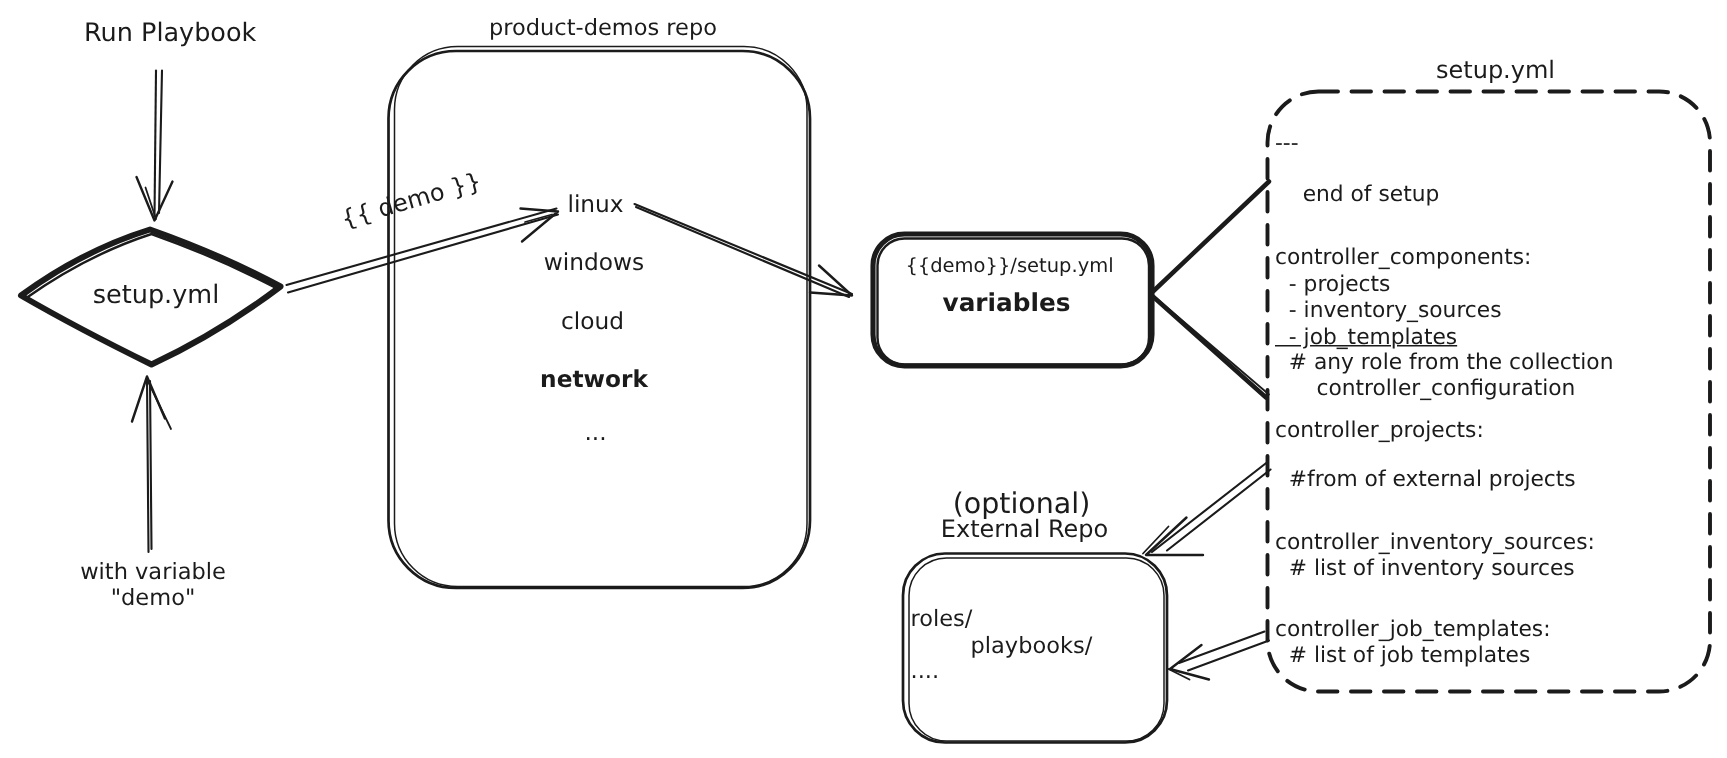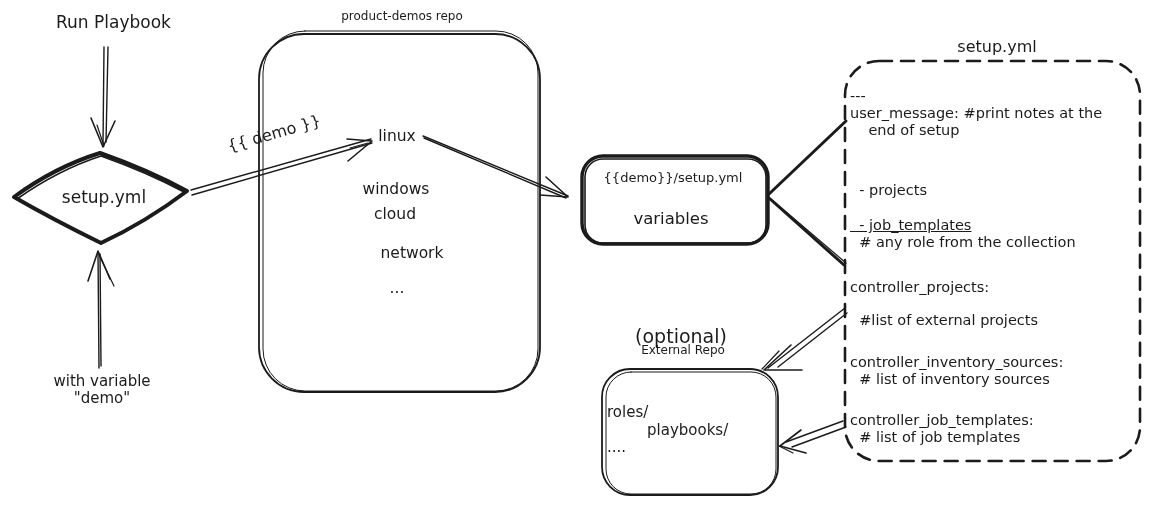--- a/index.html
+++ b/index.html
@@ -87,48 +87,50 @@
     </g>
   </svg>
 
   <div class="txt" style="left:56px;top:13px;font-size:17px;">Run Playbook</div>
 
   <div class="txt ctr" style="left:104px;top:188px;font-size:17px;">setup.yml</div>
 
   <div class="txt ctr" style="left:102px;top:373px;font-size:15px;">with variable</div>
   <div class="txt ctr" style="left:102px;top:390px;font-size:15px;">"demo"</div>
 
-  <div class="txt ctr" style="left:402px;top:10px;font-size:12px;">product-demos repo</div>
+  <div class="txt ctr" style="left:402px;top:10px;font-size:15px;">product-demos repo</div>
 
   <div class="repo-item" style="left:397px;top:127px;">linux</div>
-  <div class="repo-item" style="left:396px;top:180px;">windows</div>
+  <div class="repo-item" style="left:396px;top:166px;">windows</div>
   <div class="repo-item" style="left:395px;top:205px;">cloud</div>
-  <div class="repo-item" style="left:412px;top:244px;">network</div>
+  <div class="repo-item" style="left:396px;top:244px;font-weight:bold;">network</div>
   <div class="repo-item" style="left:397px;top:279px;">...</div>
 
   <div class="txt" style="left:228px;top:138px;font-size:16px;transform:rotate(-16deg);transform-origin:left center;">{{ demo }}</div>
 
   <div class="txt ctr" style="left:673px;top:171px;font-size:13px;">{{demo}}/setup.yml</div>
-  <div class="txt ctr" style="left:671px;top:210px;font-size:16.5px;">variables</div>
+  <div class="txt ctr" style="left:671px;top:193px;font-size:16.5px;font-weight:bold;">variables</div>
 
   <div class="txt ctr" style="left:997px;top:38px;font-size:16px;">setup.yml</div>
 
   <div class="yaml-line" style="top:88px;">---</div>
-  <div class="yaml-line" style="top:105px;">user_message: #print notes at the</div>
   <div class="yaml-line" style="top:122px;">    end of setup</div>
+  <div class="yaml-line" style="top:164px;">controller_components:</div>
   <div class="yaml-line" style="top:182px;">  - projects</div>
+  <div class="yaml-line" style="top:199px;">  - inventory_sources</div>
   <div class="yaml-line" style="top:217px;text-decoration:underline;">  - job_templates</div>
   <div class="yaml-line" style="top:234px;">  # any role from the collection</div>
+  <div class="yaml-line" style="top:251px;">      controller_configuration</div>
   <div class="yaml-line" style="top:279px;">controller_projects:</div>
-  <div class="yaml-line" style="top:312px;">  #list of external projects</div>
+  <div class="yaml-line" style="top:312px;">  #from of external projects</div>
   <div class="yaml-line" style="top:371px;">  # list of inventory sources</div>
   <div class="yaml-line" style="top:354px;">controller_inventory_sources:</div>
   <div class="yaml-line" style="top:412px;">controller_job_templates:</div>
   <div class="yaml-line" style="top:429px;">  # list of job templates</div>
 
   <div class="txt ctr" style="left:681px;top:326px;font-size:19px;">(optional)</div>
-  <div class="txt ctr" style="left:683px;top:344px;font-size:12px;">External Repo</div>
+  <div class="txt ctr" style="left:683px;top:344px;font-size:16px;">External Repo</div>
 
   <div class="ext-line" style="top:403px;">roles/</div>
   <div class="ext-line" style="top:421px;margin-left:40px;">playbooks/</div>
   <div class="ext-line" style="top:438px;">....</div>
 
 </div>
 
 </body></html>

